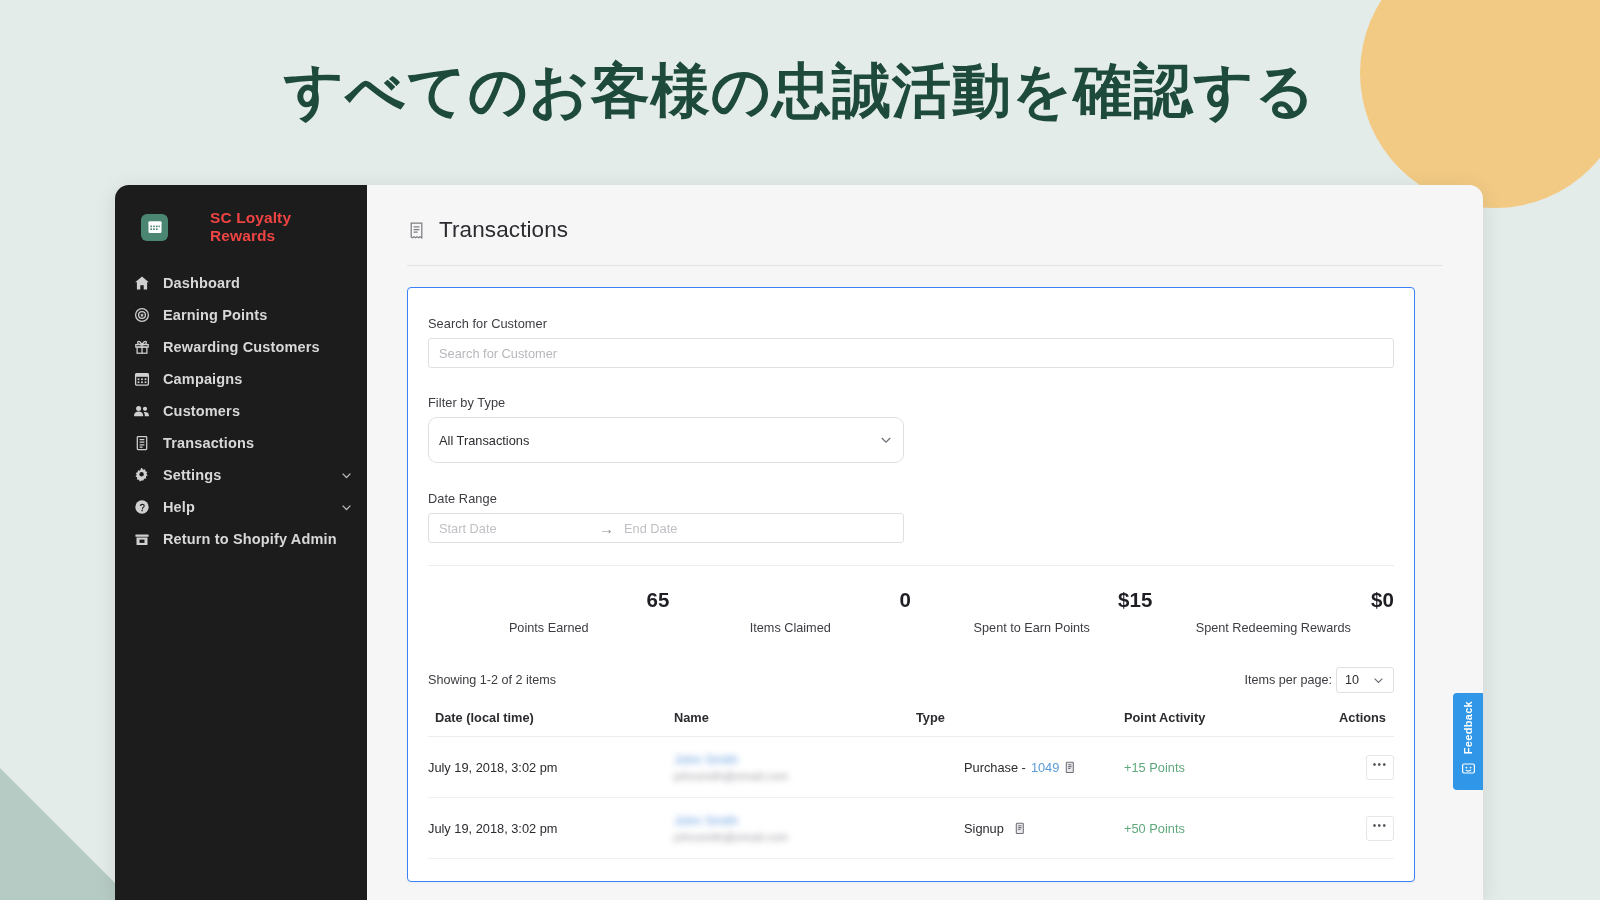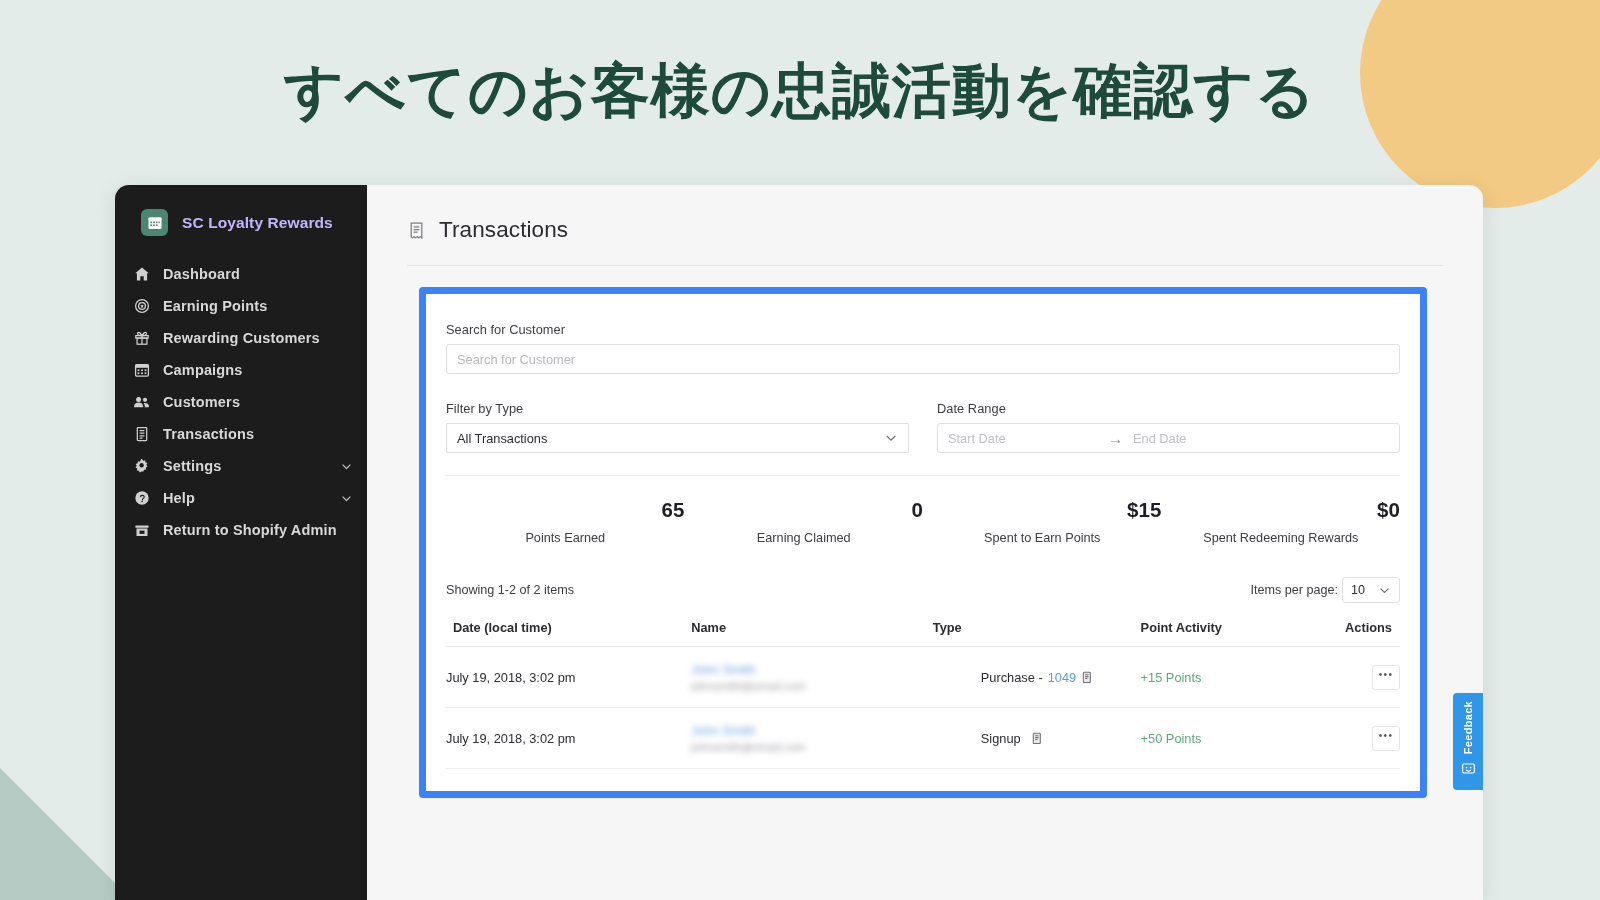--- a/index.html
+++ b/index.html
@@ -75,24 +75,25 @@
   }
   .brand-logo {
     width: 27px; height: 27px;
     border-radius: 6px;
     background: #4a8672;
     display: flex; align-items: center; justify-content: center;
     flex-shrink: 0;
   }
   .brand-logo svg { display: block; }
   .brand-name {
-    color: #c4b5fd;
+    color: #ef4444;
     font-size: 15.5px;
     font-weight: bold;
     letter-spacing: 0.1px;
+    margin-left: 28px;
   }
   .nav-item {
     display: flex; align-items: center;
     gap: 13px;
     height: 32px;
     padding: 0 14px 0 18px;
     color: #d8d8d8;
     font-size: 14.5px;
     font-weight: bold;
     letter-spacing: 0.15px;
@@ -131,24 +132,24 @@
   .page-title {
     font-size: 22.5px;
     color: #2b2b30;
     font-weight: normal;
     letter-spacing: 0.1px;
   }
 
   
   .card {
     position: absolute;
-    left: 52px; top: 102px;
+    left: 40px; top: 102px;
     width: 1008px;
     background: #ffffff;
-    border: 7px solid #3b82f6;
+    border: 1px solid #3b82f6;
     border-radius: 4px;
     box-shadow: 0 1px 2px rgba(0,0,0,0.04);
     padding: 28px 20px 22px 20px;
   }
 
   .field-label {
     font-size: 12.8px;
     color: #3c3c42;
     margin-bottom: 7px;
     letter-spacing: 0.05px;
@@ -163,33 +164,34 @@
     font-size: 12.8px;
     color: #2b2b30;
     font-family: "Liberation Sans", sans-serif;
   }
   .txt-input::placeholder { color: #b7b7bd; }
 
   .filter-row {
     display: flex;
     gap: 28px;
     margin-top: 27px;
+    flex-direction: column;
   }
   .filter-col-type { width: 476px; }
   .filter-col-date { width: 476px; }
 
   .select-wrap {
     position: relative;
     width: 100%;
   }
   .select-box {
     width: 100%;
-    height: 30px;
+    height: 46px;
     border: 1px solid #e0e0e3;
-    border-radius: 1px;
+    border-radius: 9px;
     background: #fff;
     display: flex; align-items: center;
     padding: 0 10px;
     font-size: 12.8px;
     color: #2b2b30;
     cursor: pointer;
   }
   .select-box .sel-val { flex: 1; }
   .select-box .sel-chev { color: #6f6f77; display:flex; }
 
@@ -567,21 +569,21 @@
 
       <div class="stats-divider"></div>
 
       <div class="stats">
         <div class="stat">
           <div class="stat-value">65</div>
           <div class="stat-label">Points Earned</div>
         </div>
         <div class="stat">
           <div class="stat-value">0</div>
-          <div class="stat-label">Earning Claimed</div>
+          <div class="stat-label">Items Claimed</div>
         </div>
         <div class="stat">
           <div class="stat-value">$15</div>
           <div class="stat-label">Spent to Earn Points</div>
         </div>
         <div class="stat">
           <div class="stat-value">$0</div>
           <div class="stat-label">Spent Redeeming Rewards</div>
         </div>
       </div>

